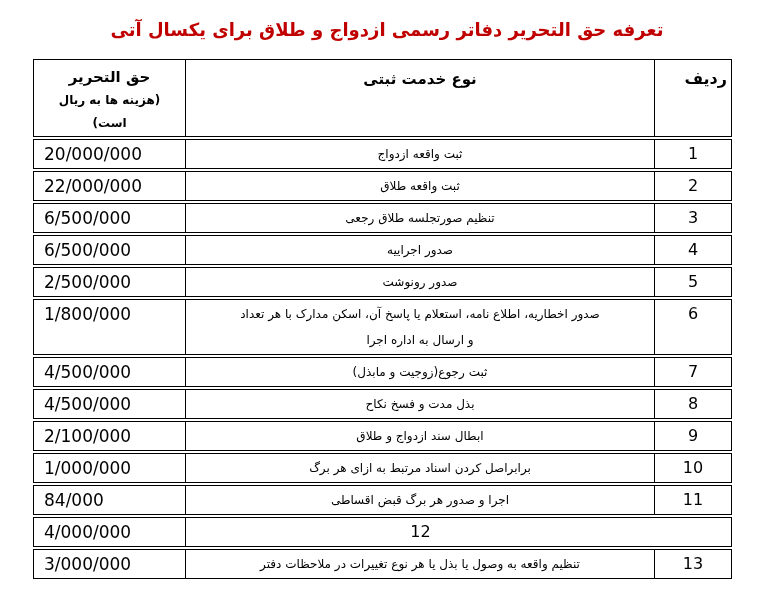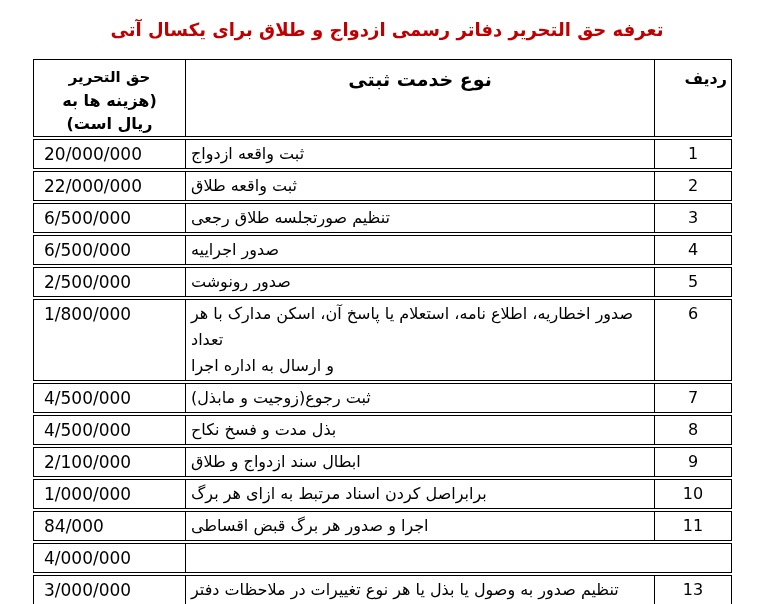--- a/index.html
+++ b/index.html
@@ -48,23 +48,23 @@
   .fee {
     border-right: 1px solid #000000;
     direction: ltr;
     padding: 1px 10px;
     font-size: 17px;
     line-height: 26px;
   }
   .service {
     border-right: 1px solid #000000;
     direction: rtl;
-    text-align: left;
+    text-align: center;
     padding: 1px 5px;
-    font-size: 16px;
+    font-size: 12px;
     line-height: 26px;
     white-space: pre-line;
   }
   .num {
     text-align: center;
     font-size: 16px;
     line-height: 26px;
     padding: 1px 4px;
   }
   .header {
@@ -75,25 +75,25 @@
     padding-top: 6px;
     text-align: right;
   }
   .header .fee {
     direction: rtl;
     text-align: center;
     font-size: 15px;
     line-height: 23px;
   }
   .header .fee .sub {
-    font-size: 16px;
+    font-size: 12px;
   }
   .header .service {
     text-align: center;
-    font-size: 19px;
+    font-size: 15px;
     white-space: normal;
   }
   .header .num {
     direction: rtl;
     font-size: 16px;
   }
 </style>
 </head>
 <body>
 
@@ -174,22 +174,23 @@
     </div>
 
     <div class="trow">
       <div class="cell fee">84/000</div>
       <div class="cell service">اجرا و صدور هر برگ قبض اقساطی</div>
       <div class="cell num">11</div>
     </div>
 
     <div class="trow">
       <div class="cell fee">4/000/000</div>
+      <div class="cell num">12</div>
     </div>
 
     <div class="trow">
       <div class="cell fee">3/000/000</div>
-      <div class="cell service">تنظیم صدور به وصول یا بذل یا هر نوع تغییرات در ملاحظات دفتر</div>
+      <div class="cell service">تنظیم واقعه به وصول یا بذل یا هر نوع تغییرات در ملاحظات دفتر</div>
       <div class="cell num">13</div>
     </div>
 
   </div>
 </div>
 
 </body></html>

